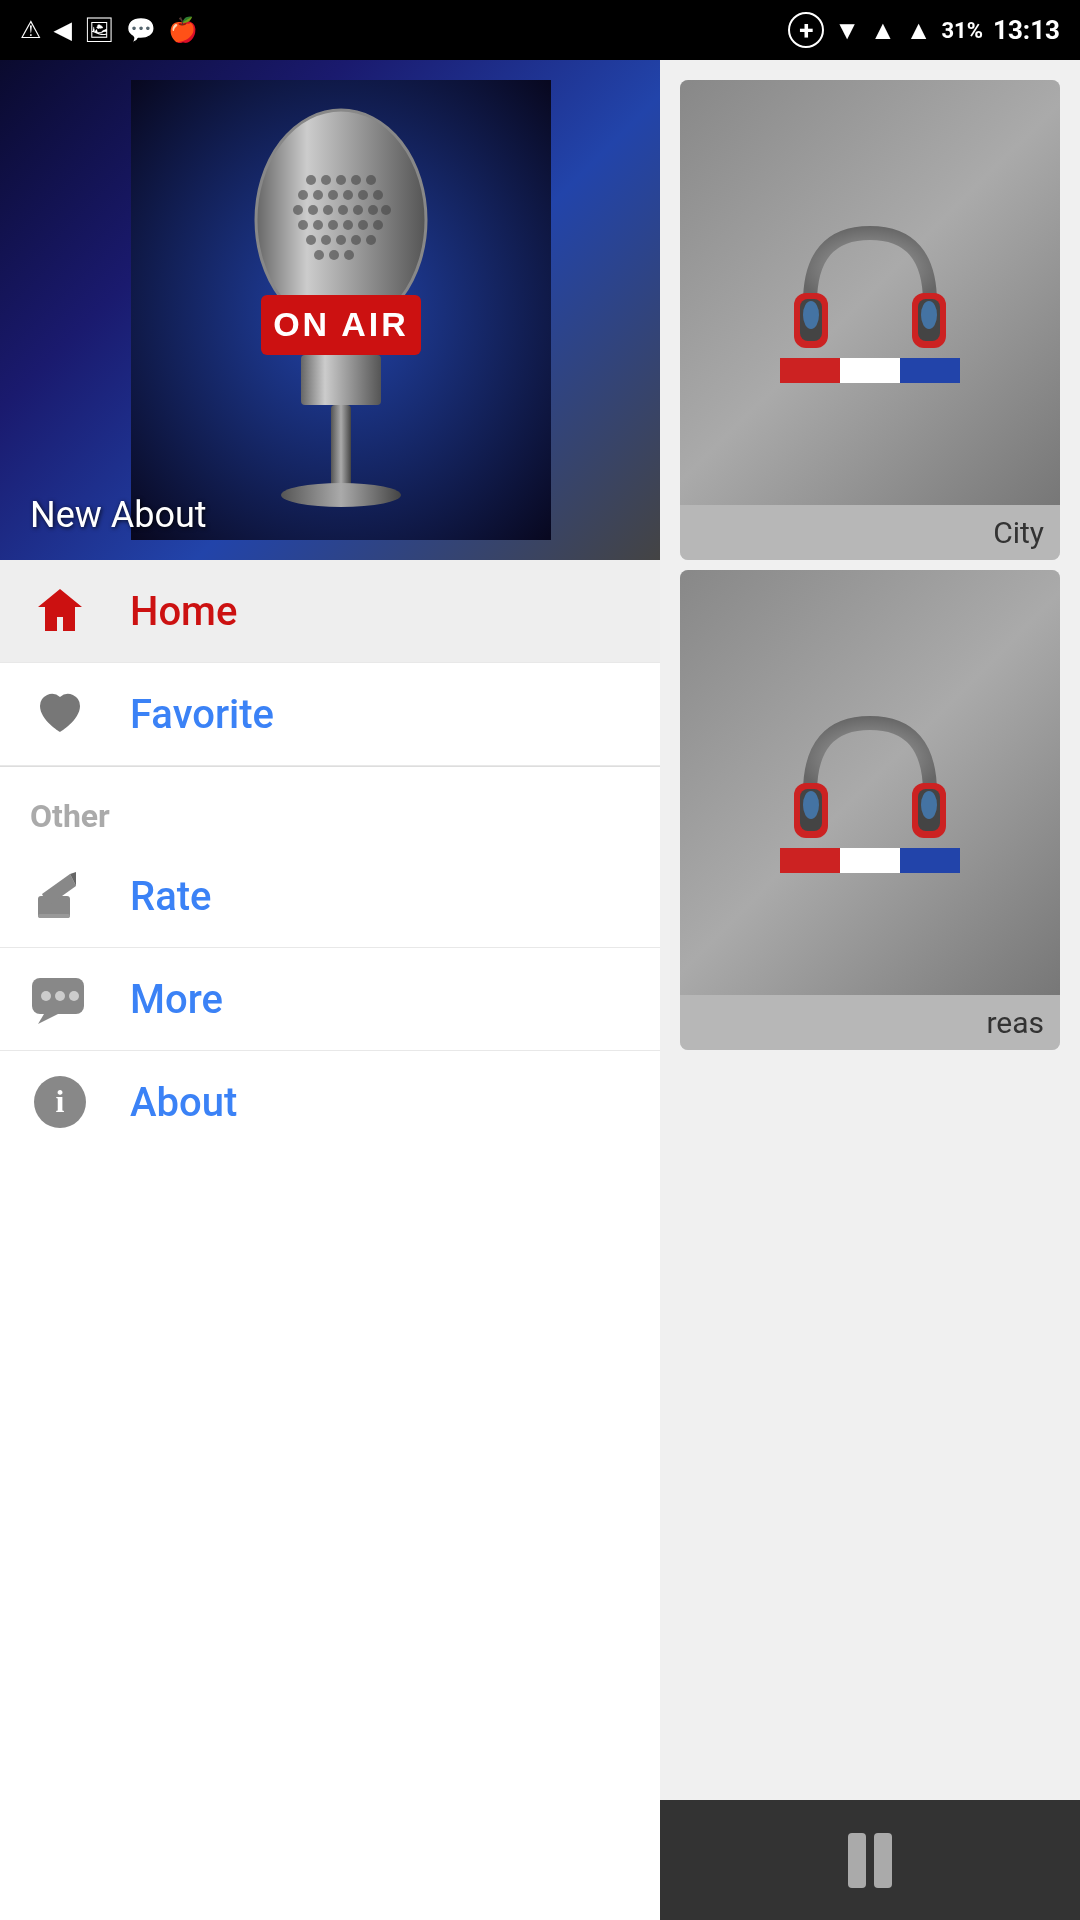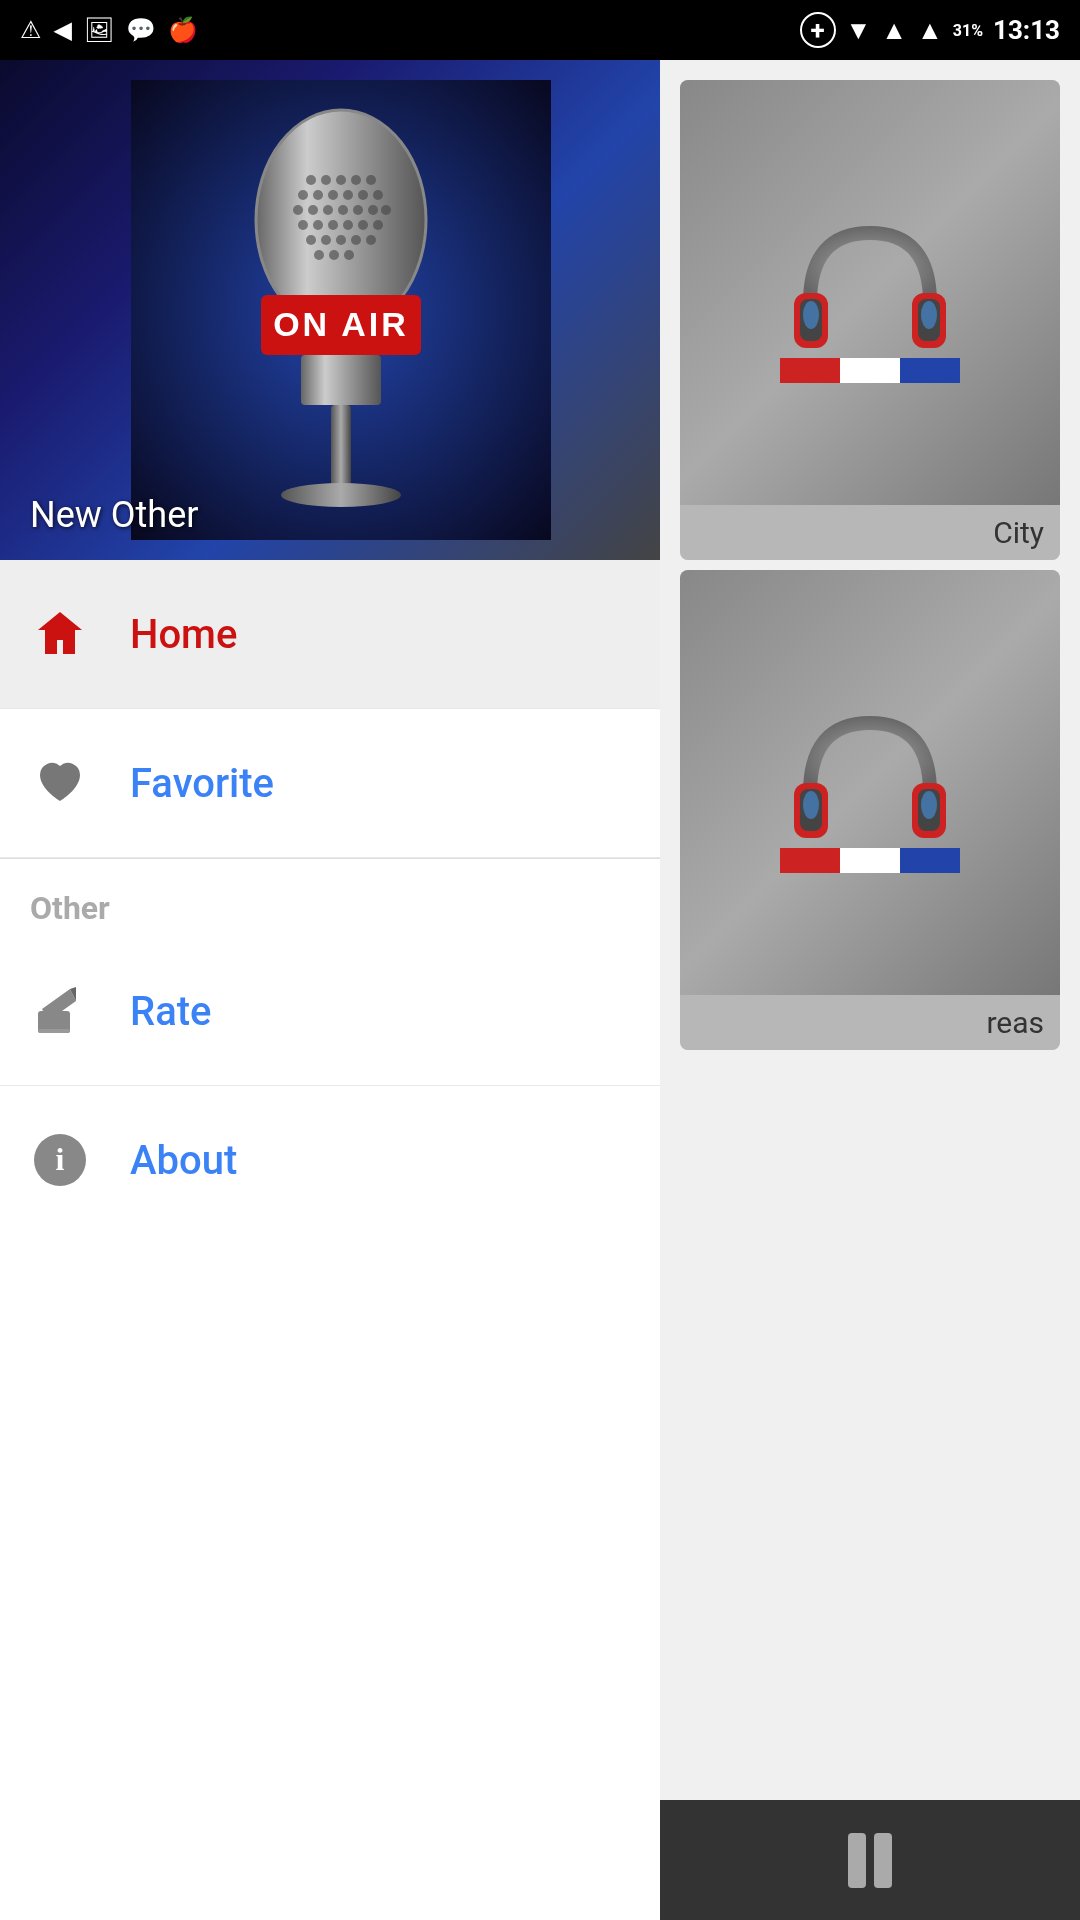--- a/index.html
+++ b/index.html
@@ -102,21 +102,21 @@
 
     
     .menu-section {
       flex: 1;
       background: #fff;
     }
 
     .menu-item {
       display: flex;
       align-items: center;
-      padding: 44px 30px;
+      padding: 21px 30px;
       cursor: pointer;
       background: #fff;
     }
 
     .menu-item.active {
       background: #eeeeee;
     }
 
     .menu-item:not(:last-child) {
       border-bottom: 1px solid #e8e8e8;
@@ -266,21 +266,21 @@
     <span class="status-icon">◀</span>
     <span class="status-icon">🖼</span>
     <span class="status-icon">💬</span>
     <span class="status-icon">🍎</span>
   </div>
   <div class="status-bar-right">
     <span style="font-size:26px; border:2px solid white; border-radius:50%; width:36px; height:36px; display:inline-flex; align-items:center; justify-content:center;">+</span>
     <span>▼</span>
     <span>▲</span>
     <span>▲</span>
-    <span style="font-size:16px;">31%</span>
+    <span style="font-size:22px;">31%</span>
     <span>13:13</span>
   </div>
 </div>
 
 <div class="main-container">
 
   <div class="sidebar">
 
     <div class="hero-image">
       <div class="mic-container">
@@ -346,21 +346,21 @@
           <rect x="130" y="215" width="160" height="60" rx="6" fill="#cc1111"></rect>
           <text x="210" y="256" fill="white" font-size="34" font-weight="900" text-anchor="middle" font-family="Arial" letter-spacing="3">ON AIR</text>
 
           <rect x="170" y="275" width="80" height="50" fill="url(#micGrad)" rx="4"></rect>
 
           <rect x="200" y="325" width="20" height="90" fill="url(#standGrad)" rx="4"></rect>
 
           <ellipse cx="210" cy="415" rx="60" ry="12" fill="url(#standGrad)"></ellipse>
         </svg>
       </div>
-      <div class="hero-text">New Other</div>
+      <div class="hero-text">New About</div>
     </div>
 
     <div class="menu-section">
 
       <div class="menu-item active">
         <div class="menu-icon">
           <svg width="52" height="52" viewBox="0 0 52 52" fill="none">
             <path d="M26 4L4 22h7v24h12V32h6v14h12V22h7z" fill="#cc1111"></path>
           </svg>
         </div>
@@ -386,20 +386,33 @@
 
             <rect x="6" y="28" width="32" height="22" rx="3" fill="#888"></rect>
             <polygon points="10,26 38,6 44,18 16,38" fill="#888"></polygon>
             <polygon points="38,6 44,4 44,18" fill="#666"></polygon>
             <rect x="6" y="46" width="32" height="4" rx="2" fill="#999"></rect>
           </svg>
         </div>
         <span class="menu-label">Rate</span>
       </div>
 
+      <div class="menu-item">
+        <div class="menu-icon">
+          <svg width="60" height="50" viewBox="0 0 60 50" fill="none">
+
+            <rect x="2" y="4" width="52" height="36" rx="8" fill="#888"></rect>
+            <polygon points="14,40 8,50 28,40" fill="#888"></polygon>
+            <circle cx="16" cy="22" r="5" fill="#ccc"></circle>
+            <circle cx="30" cy="22" r="5" fill="#ccc"></circle>
+            <circle cx="44" cy="22" r="5" fill="#ccc"></circle>
+          </svg>
+        </div>
+        <span class="menu-label">More</span>
+      </div>
 
       <div class="menu-item">
         <div class="menu-icon">
           <svg width="56" height="56" viewBox="0 0 56 56" fill="none">
             <circle cx="28" cy="28" r="26" fill="#888"></circle>
             <text x="28" y="38" fill="white" font-size="32" font-weight="bold" text-anchor="middle" font-family="serif">i</text>
           </svg>
         </div>
         <span class="menu-label">About</span>
       </div>

